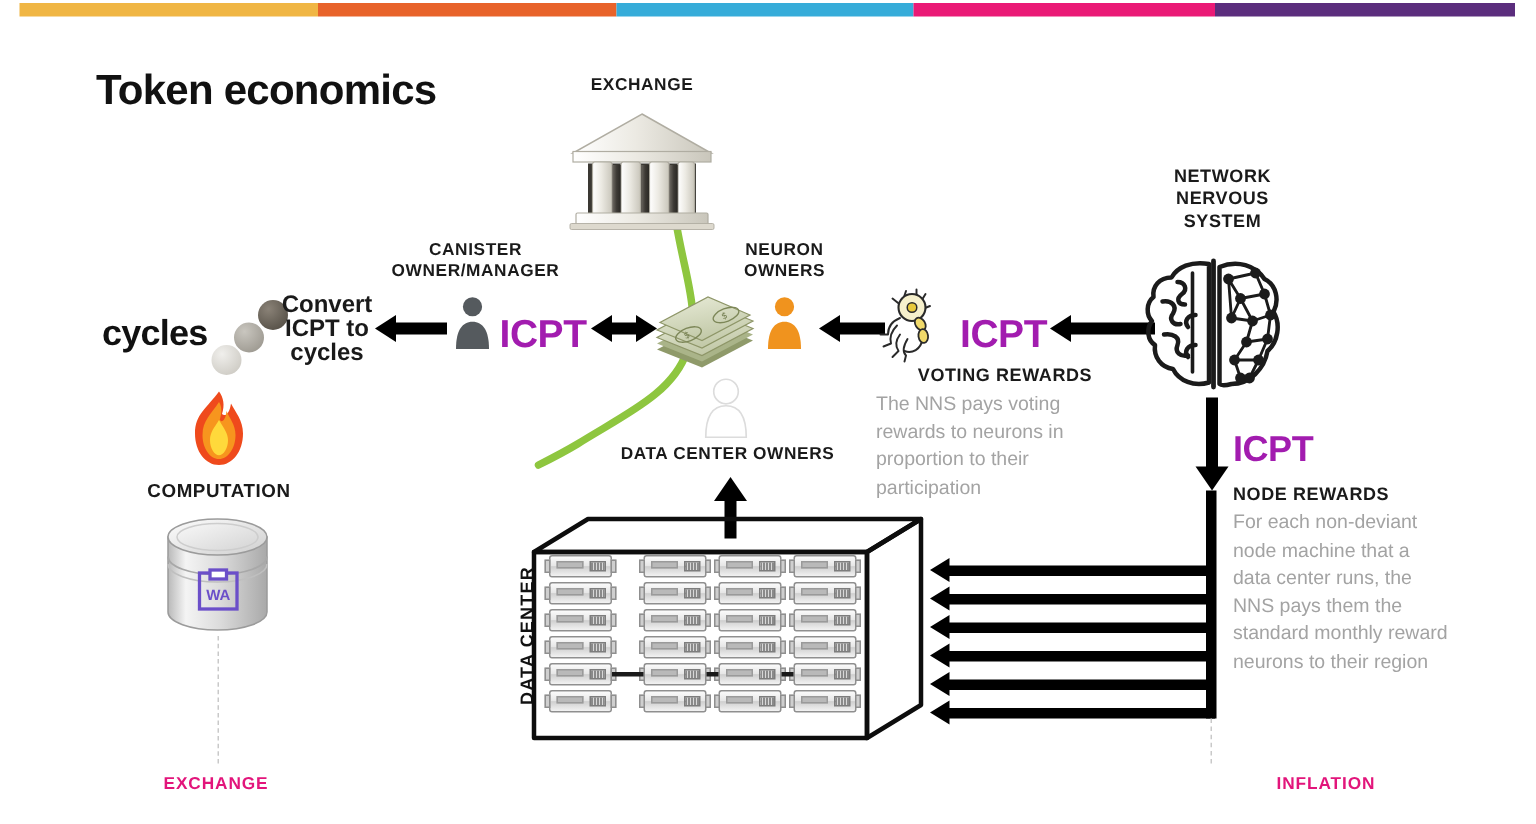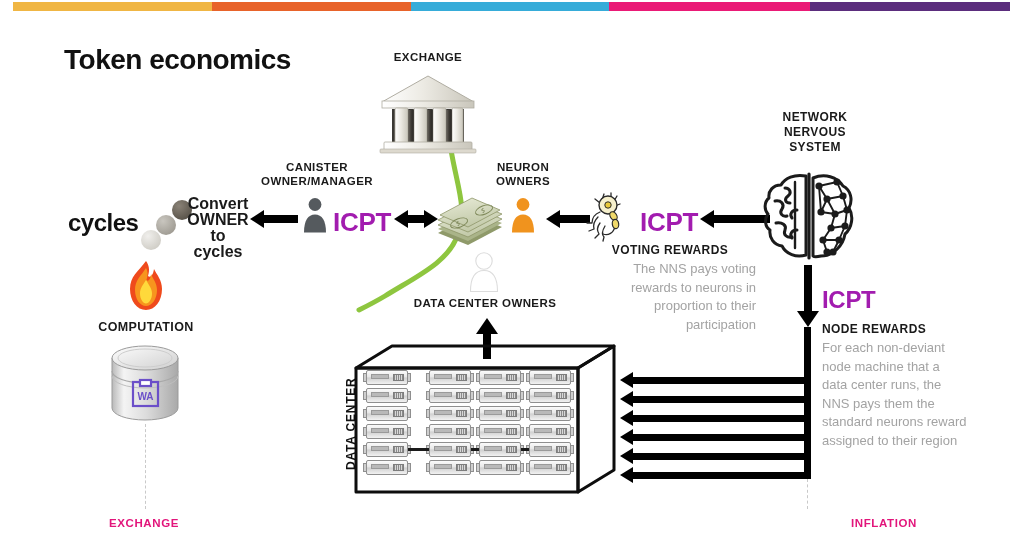--- a/index.html
+++ b/index.html
@@ -213,21 +213,21 @@
   <div class="ttl" style="left:68px; top:209px; font-size:24px;">cycles</div>
 
   <div style="position:absolute; left:140px; top:200px; width:62px; height:56px;">
     <div class="coin" style="left:32px; top:0px;  width:20px; height:20px; background:radial-gradient(circle at 35% 30%, #8a8277, #4a453c);"></div>
     <div class="coin" style="left:16px; top:15px; width:20px; height:20px; background:radial-gradient(circle at 35% 30%, #c9c6bf, #938f86);"></div>
     <div class="coin" style="left:1px;  top:30px; width:20px; height:20px; background:radial-gradient(circle at 35% 30%, #f0efec, #c6c3bb);"></div>
   </div>
 
   <div class="cap" style="left:182px; top:196px; width:72px; font-size:16px; line-height:16px; letter-spacing:0; text-transform:none;">
     <span>Convert</span><br>
-    <span>OWNER to</span><br>
+    <span>ICPT to</span><br>
     <span>cycles</span>
   </div>
 
   <svg style="position:absolute; left:124px; top:260px;" width="44" height="52" viewBox="0 0 44 52">
     <path d="M22 1 C14 12, 6 16, 6 29 C6 41, 13 50, 22 50 C31 50, 38 41, 38 29 C38 20, 33 15, 30 9 C29 16, 26 18, 24 16 C26 10, 25 5, 22 1 Z" fill="#ef4a1c"></path>
     <path d="M22 8 C17 16, 11 20, 11 30 C11 39, 16 46, 22 46 C28 46, 33 39, 33 30 C33 23, 29 19, 27 14 C26.5 20, 24 22, 22.5 20 C24 15, 24 11, 22 8 Z" fill="#f7951e"></path>
     <path d="M22 20 C19 25, 16 28, 16 33.5 C16 39, 19 43.5, 22 43.5 C25 43.5, 28 39, 28 33.5 C28 29, 25.5 26, 22 20 Z" fill="#ffd93b"></path>
   </svg>
 
   <div class="cap" style="left:86px; top:320px; width:120px; font-size:12.5px;">COMPUTATION</div>
@@ -276,21 +276,21 @@
 
   <div class="icpt" style="left:640px; top:207px; font-size:26px;">ICPT</div>
 
   <div class="arrow-h" style="left:700px; top:210px; width:70px; height:18px;">
     <div class="arrow-shaft" style="left:14px; top:5px; width:56px; height:8px;"></div>
     <div class="tri tri-left" style="left:0; top:0;"></div>
   </div>
 
   <div class="cap" style="left:590px; top:243px; width:160px; font-size:12px;">VOTING REWARDS</div>
 
-  <div class="body-gray" style="left:584px; top:260px; width:172px; text-align:right;">The NNS pays voting rewards to neurons in proportion to their participation</div>
+  <div class="body-gray" style="left:584px; top:260px; width:172px; text-align:left;">The NNS pays voting rewards to neurons in proportion to their participation</div>
 
   <div class="cap" style="left:760px; top:110px; width:110px; font-size:12px; line-height:15px;">
     <span>NETWORK</span><br>
     <span>NERVOUS</span><br>
     <span>SYSTEM</span>
   </div>
 
   <svg style="position:absolute; left:761px; top:168px;" width="96" height="100" viewBox="0 0 96 100">
     <g stroke="#1b1b1b" fill="none" stroke-width="3" stroke-linecap="round" stroke-linejoin="round">
 
@@ -331,21 +331,21 @@
 
   <div style="position:absolute; left:797px; top:265px; width:22px; height:62px;">
     <div class="arrow-shaft" style="left:7px; top:0; width:8px; height:48px;"></div>
     <div class="tri tri-down" style="left:0; top:46px;"></div>
   </div>
 
   <div class="icpt" style="left:822px; top:286px; font-size:24px;">ICPT</div>
 
   <div class="cap" style="left:822px; top:322px; width:140px; font-size:12px; text-align:left;">NODE REWARDS</div>
 
-  <div class="body-gray" style="left:822px; top:339px; width:146px; text-align:left;">For each non-deviant node machine that a data center runs, the NNS pays them the standard neurons reward assigned to their region</div>
+  <div class="body-gray" style="left:822px; top:339px; width:146px; text-align:left;">For each non-deviant node machine that a data center runs, the NNS pays them the standard monthly reward neurons to their region</div>
 
   <div class="arrow-shaft" style="position:absolute; left:804px; top:327px; width:7px; height:152px;"></div>
 
   <div class="arrow-h" style="left:620px; top:373px; width:190px; height:16px;">
     <div class="arrow-shaft" style="left:12px; top:4px; width:178px; height:7px;"></div>
     <div class="tri tri-left" style="left:0; top:-1px; border-top-width:8px; border-bottom-width:8px; border-right-width:13px;"></div>
   </div>
   <div class="arrow-h" style="left:620px; top:392px; width:190px; height:16px;">
     <div class="arrow-shaft" style="left:12px; top:4px; width:178px; height:7px;"></div>
     <div class="tri tri-left" style="left:0; top:-1px; border-top-width:8px; border-bottom-width:8px; border-right-width:13px;"></div>

